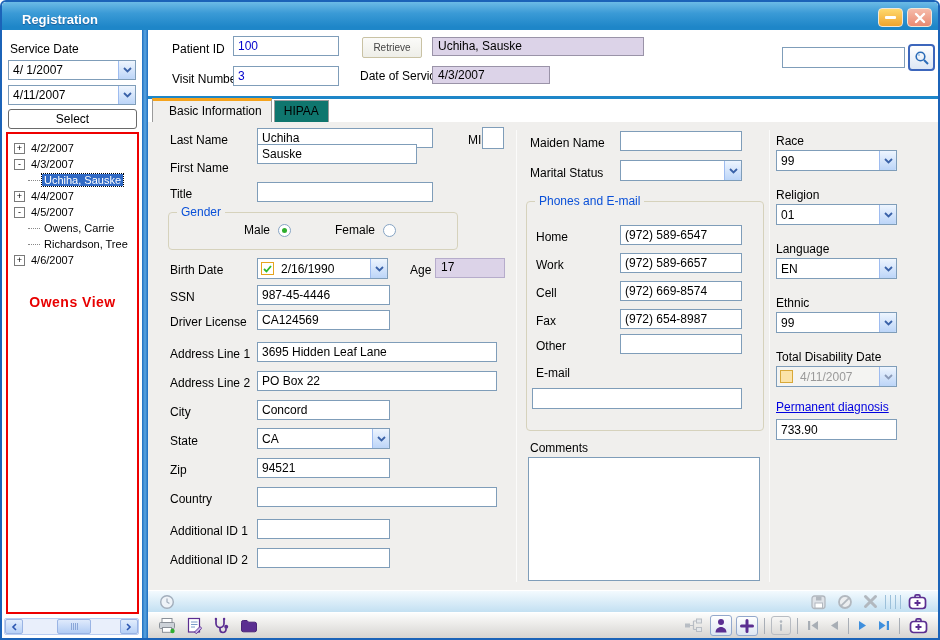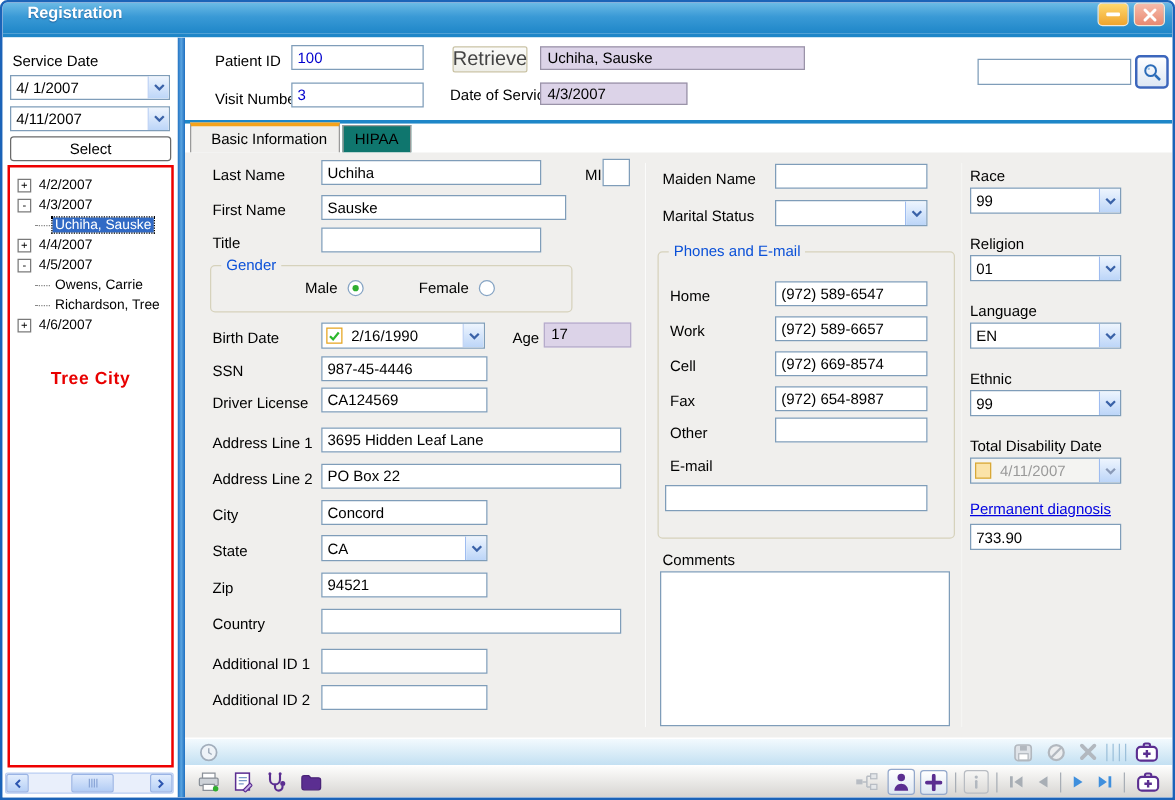--- a/index.html
+++ b/index.html
@@ -1,18 +1,18 @@
 <!DOCTYPE html>
 <html><head>
 <meta charset="utf-8">
 <style>
   * { margin:0; padding:0; box-sizing:border-box; }
   html,body { width:940px; height:640px; font-family:"Liberation Sans", sans-serif; background:#fff; }
   .window { position:relative; width:940px; height:640px; border:2px solid #1b63b8; border-radius:6px 6px 0 0; overflow:hidden; background:#fff; display:flex; flex-direction:column; }
-  .titlebar { height:28px; flex:0 0 28px; background:linear-gradient(180deg,#6cbbe6 0%,#3a9ad6 45%,#1e86c8 100%); border-bottom:3px solid #1e86c8; border-radius:4px 4px 0 0; display:flex; align-items:flex-start; padding:0 6px 0 20px; }
+  .titlebar { height:28px; flex:0 0 28px; background:linear-gradient(180deg,#6cbbe6 0%,#3a9ad6 45%,#1e86c8 100%); border-bottom:3px solid #1e86c8; border-radius:4px 4px 0 0; display:flex; align-items:flex-end; padding:0 6px 0 20px; }
   .title-text { color:#fff; font-weight:bold; font-size:13px; text-shadow:0 1px 1px rgba(0,0,60,.35); }
   .tb-buttons { margin-left:auto; display:flex; gap:4px; }
   .tb-btn { width:25px; height:19px; border-radius:4px; display:flex; align-items:center; justify-content:center; border:1px solid #f0e8d8; cursor:pointer; }
   .btn-min { background:linear-gradient(#ffd96e,#f0a42e); }
   .btn-close { background:linear-gradient(#f6bcab,#e98a72); }
   .min-bar { width:11px; height:3px; background:#fff; border-radius:1px; }
 
   .body { flex:1; display:flex; overflow:hidden; }
   .left-panel { position:relative; width:140px; flex:0 0 140px; background:#fff; font-size:11px; }
   .splitter { width:6px; flex:0 0 6px; background:linear-gradient(90deg,#1e6fc0,#5aa4e0 50%,#1e6fc0); }
@@ -40,21 +40,21 @@
   .radio.sel::after { content:""; position:absolute; left:3px; top:3px; width:5px; height:5px; border-radius:50%; background:#2fae2f; }
 
   .header-strip { position:relative; height:66px; flex:0 0 66px; background:#fff; }
   .hdivider { height:3px; flex:0 0 3px; background:#1e86c8; }
   .tab-strip { height:23px; flex:0 0 23px; background:#fff; display:flex; align-items:flex-end; padding-left:4px; }
   .tab { font-size:12px; padding:3px 9px 4px 9px; border:1px solid #9a9a9a; border-bottom:none; background:#0f766e; margin-right:2px; cursor:pointer; }
   .tab.active { background:#f0efed; border-top:3px solid #f5a31c; font-weight:normal;padding-left:16px; }
   .form-area { position:relative; flex:1; background:#f0efed; overflow:hidden; }
   .vsep { position:absolute; width:1px; background:#dcdcda; border-right:1px solid #fbfbfa; }
 
-  .btn { position:absolute; border:1px solid #c9c2a4; border-radius:2px; background:linear-gradient(#fbfbf9,#eeeee8); font-size:16px; color:#444; display:flex; align-items:center; justify-content:center; cursor:pointer; }
+  .btn { position:absolute; border:1px solid #c9c2a4; border-radius:2px; background:linear-gradient(#fbfbf9,#eeeee8); font-size:10px; color:#444; display:flex; align-items:center; justify-content:center; cursor:pointer; }
 
   .search-btn { position:absolute; width:27px; height:27px; border:2px solid #3c66bc; border-radius:4px; background:linear-gradient(#ffffff,#dde7f4); display:flex; align-items:center; justify-content:center; cursor:pointer; }
 
   
   .sd-label { position:absolute; left:8px; top:12px; font-size:12px; }
   .lp-combo { left:6px; width:128px; height:20px; }
   .select-btn { position:absolute; left:6px; top:79px; width:129px; height:20px; background:#fff; border:1px solid #6a6a6a; border-radius:3px; font-size:12px; color:#000; display:flex; align-items:center; justify-content:center; cursor:pointer; }
   .tree-view { position:absolute; left:4px; top:102px; width:133px; bottom:24px; border:2px solid #ee0000; background:#fff; overflow:hidden; padding-top:6px; }
   .tree-row { height:16px; display:flex; align-items:center; font-size:11px; white-space:nowrap; cursor:default; position:relative; }
   .tree-row.date { padding-left:6px; }
@@ -152,21 +152,21 @@
           <span class="tree-label">Owens, Carrie</span>
         </div>
         <div class="tree-row child">
           <span class="stub"></span>
           <span class="tree-label">Richardson, Tree</span>
         </div>
         <div class="tree-row date">
           <span class="expander">+</span>
           <span class="tree-label">4/6/2007</span>
         </div>
-        <div class="tree-annotation">Tree City</div>
+        <div class="tree-annotation">Owens View</div>
       </div>
 
       <div class="hscroll">
         <div class="hs-btn">
             <svg width="6" height="8">
               <path d="M5 1L2 4l3 3" stroke="#2c56b0" stroke-width="1.6" fill="none"></path>
             </svg>
           </div>
         <div class="hs-track">
           <div class="hs-thumb">
@@ -216,21 +216,21 @@
 
       <div class="form-area">
         <div class="vsep" style="left:368px; top:8px; bottom:8px;"></div>
         <div class="vsep" style="left:621px; top:8px; bottom:8px;"></div>
 
         <span class="lbl" style="left:22px; top:11px;">Last Name</span>
         <input class="tb" style="left: 109px; top: 6px; width: 176px;" value="Uchiha">
         <span class="lbl" style="left:320px; top:11px;">MI</span>
         <input class="tb" style="left: 334px; top: 5px; width: 22px; height: 22px;" value="">
         <span class="lbl" style="left:22px; top:39px;">First Name</span>
-        <input class="tb" style="left: 109px; top: 34px; width: 196px;" value="Sauske">
+        <input class="tb" style="left: 109px; top: 22px; width: 160px;" value="Sauske">
         <span class="lbl" style="left:22px; top:65px;">Title</span>
         <input class="tb" style="left: 109px; top: 60px; width: 176px;" value="">
 
         <div class="groupbox" style="left:20px; top:90px; width:290px; height:38px;">
           <span class="gb-legend">Gender</span>
         </div>
         <span class="lbl" style="left:96px; top:101px;">Male</span>
         <span class="radio sel" style="left:130px; top:102px;"></span>
         <span class="lbl" style="left:187px; top:101px;">Female</span>
         <span class="radio" style="left:235px; top:102px;"></span>

